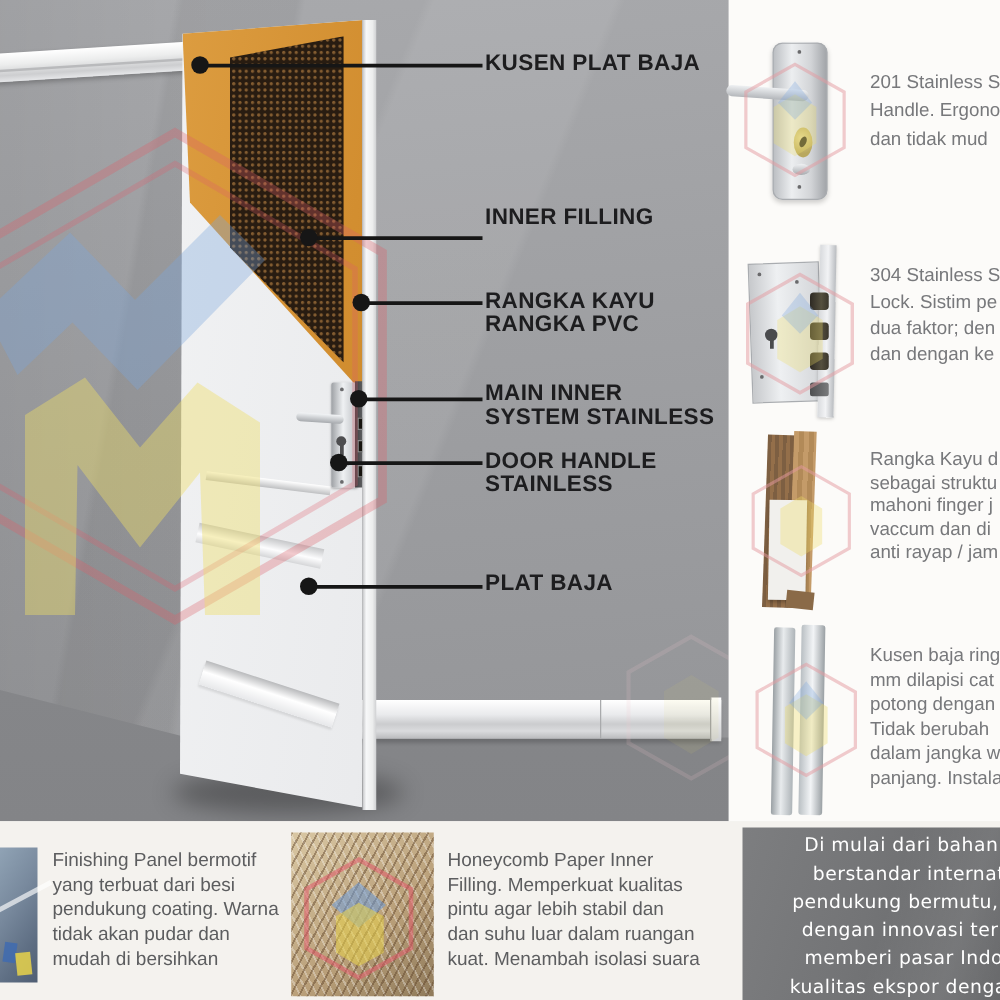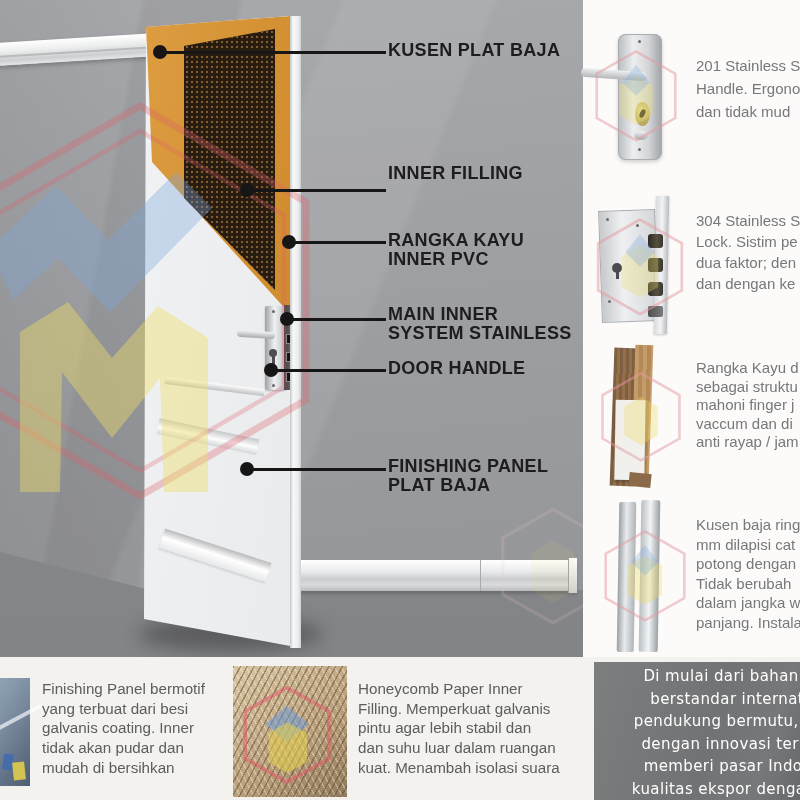--- a/index.html
+++ b/index.html
@@ -204,43 +204,43 @@
       <div class="c-label" style="top:164px;">
         <div>INNER FILLING</div>
         <div></div>
       </div>
     </div>
     <div>
       <div class="c-line" style="left:289px;top:241px;width:97px;"></div>
       <div class="c-dot" style="left:282px;top:235px;"></div>
       <div class="c-label" style="top:231px;">
         <div>RANGKA KAYU</div>
-        <div>INNER PVC</div>
+        <div>RANGKA PVC</div>
       </div>
     </div>
     <div>
       <div class="c-line" style="left:287px;top:318px;width:99px;"></div>
       <div class="c-dot" style="left:280px;top:312px;"></div>
       <div class="c-label" style="top:305px;">
         <div>MAIN INNER</div>
         <div>SYSTEM STAINLESS</div>
       </div>
     </div>
     <div>
       <div class="c-line" style="left:271px;top:369px;width:115px;"></div>
       <div class="c-dot" style="left:264px;top:363px;"></div>
       <div class="c-label" style="top:359px;">
         <div>DOOR HANDLE</div>
+        <div>STAINLESS</div>
       </div>
     </div>
     <div>
       <div class="c-line" style="left:247px;top:468px;width:139px;"></div>
       <div class="c-dot" style="left:240px;top:462px;"></div>
       <div class="c-label" style="top:457px;">
-        <div>FINISHING PANEL</div>
         <div>PLAT BAJA</div>
       </div>
     </div>
   </div>
 
   <div class="col">
 
     <div class="feat-img" style="left:2px;top:26px;width:100px;height:142px;">
       <div class="p-abs plate1"></div>
       <div class="p-abs lever1"></div>
@@ -326,35 +326,35 @@
   <div class="bottom">
 
     <div class="bphoto1">
       <div class="bp1-streak"></div>
       <div class="bp1-blue"></div>
       <div class="bp1-yel"></div>
     </div>
     <div class="btext l">
       <div>Finishing Panel bermotif</div>
       <div>yang terbuat dari besi</div>
-      <div>galvanis coating. Inner</div>
+      <div>pendukung coating. Warna</div>
       <div>tidak akan pudar dan</div>
       <div>mudah di bersihkan</div>
     </div>
 
     <div class="bphoto2">
       <svg style="position:absolute;left:8px;top:18px;width:92px;height:100px;" viewBox="0 0 100 110">
         <path d="M50 4 L96 30 L96 82 L50 108 L4 82 L4 30 Z" fill="none" stroke="#e05a6a" stroke-width="4" opacity="0.55"></path>
         <path d="M26 44 L50 24 L74 44 L50 64 Z" fill="#6b9bd8" opacity="0.55"></path>
         <path d="M30 86 L30 54 L50 42 L72 54 L72 86 L50 98 Z" fill="#e8d24a" opacity="0.55"></path>
       </svg>
     </div>
     <div class="btext m">
       <div>Honeycomb Paper Inner</div>
-      <div>Filling. Memperkuat galvanis</div>
+      <div>Filling. Memperkuat kualitas</div>
       <div>pintu agar lebih stabil dan</div>
       <div>dan suhu luar dalam ruangan</div>
       <div>kuat. Menambah isolasi suara</div>
     </div>
 
     <div class="dark">
       <div class="dark-text">
         <div>Di mulai dari bahan utam</div>
         <div>berstandar internationa</div>
         <div>pendukung bermutu, metod</div>

